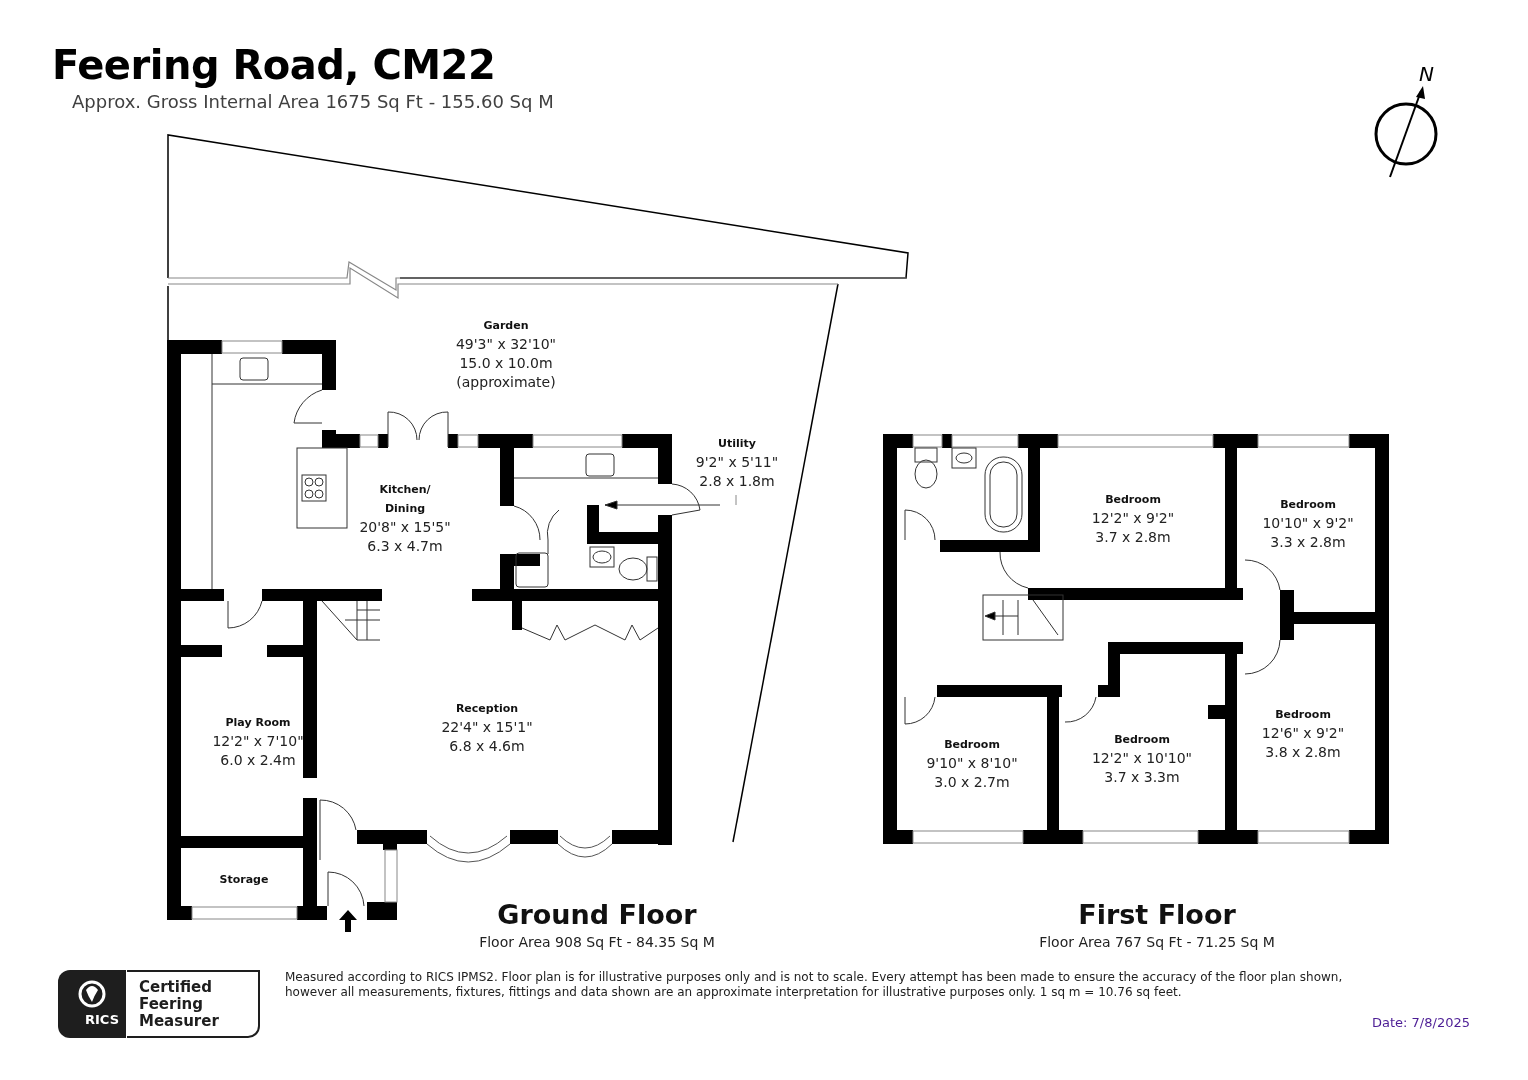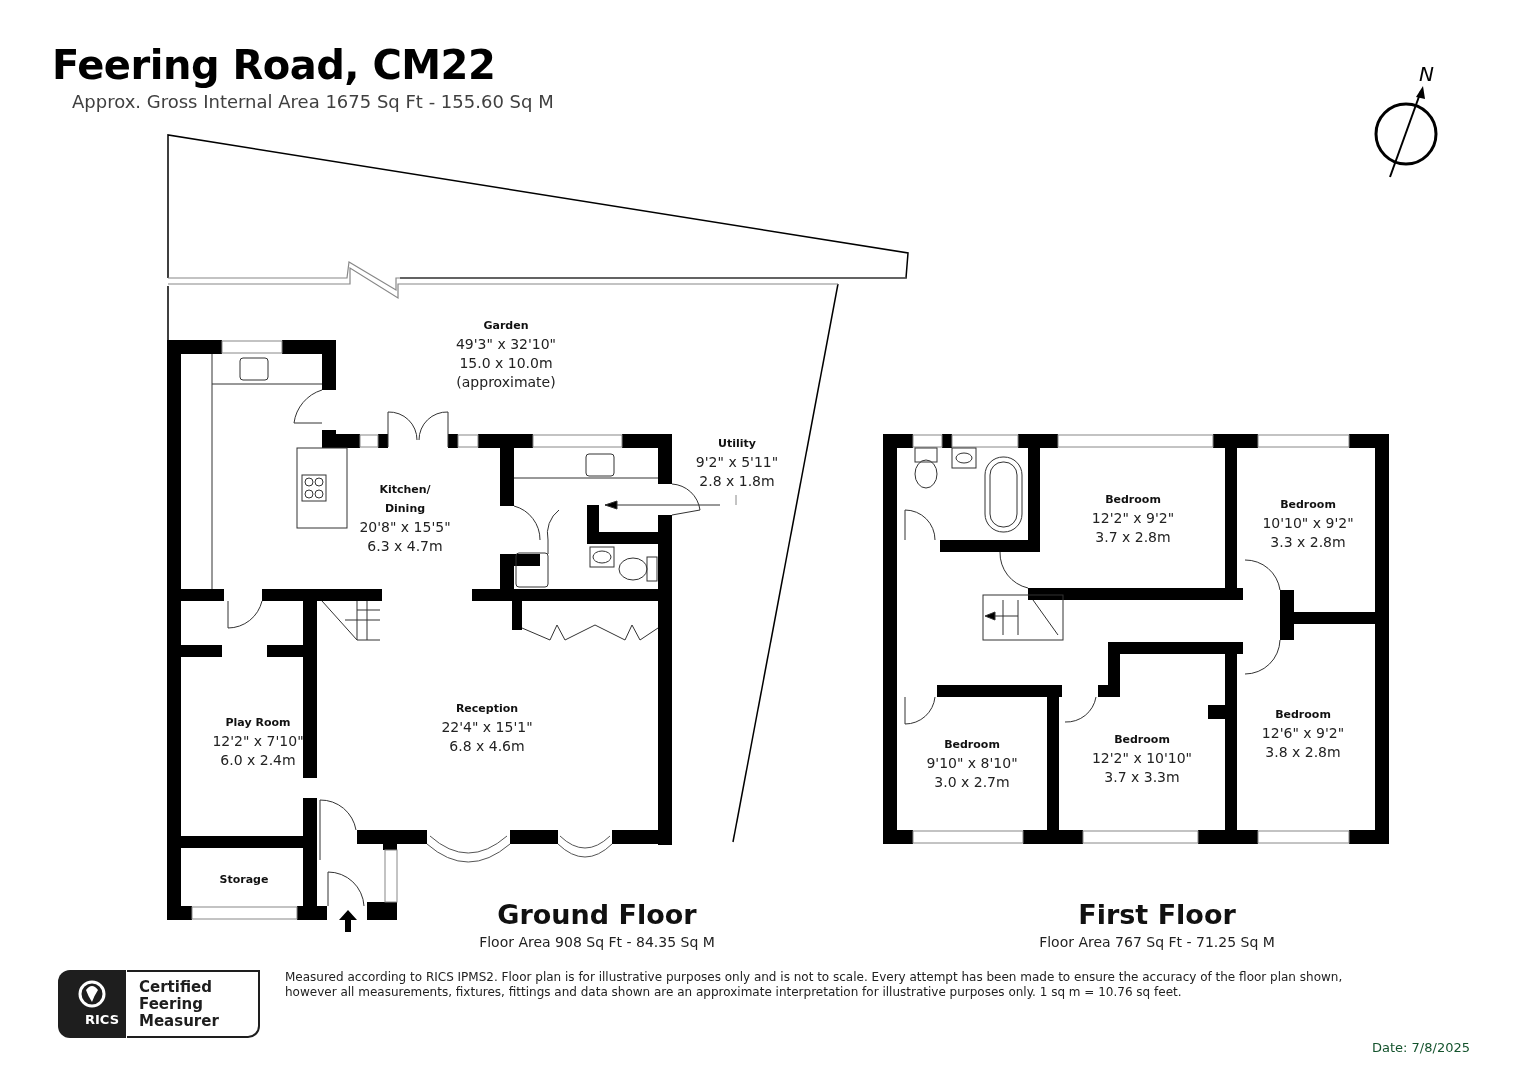--- a/index.html
+++ b/index.html
@@ -8,21 +8,21 @@
     .title { left: 52px; top: 42px; font-size: 40px; font-weight: bold; letter-spacing: -0.5px; color: #000000; white-space: nowrap; }
     .subtitle { left: 52px; top: 91px; font-size: 18px; color: #404040; white-space: nowrap; margin-left: 20px; }
     svg.plan { position: absolute; left: 0; top: 0; }
     .room-label { position: absolute; text-align: center; transform: translateX(-50%); white-space: nowrap; line-height: 19px; }
     .room-label .name { font-size: 11px; font-weight: bold; color: #111; }
     .room-label .dim { font-size: 14px; color: #222; }
     .floor-title { position: absolute; text-align: center; transform: translateX(-50%); white-space: nowrap; margin-top: 7px; }
     .floor-title .name { font-size: 27px; font-weight: bold; color: #111; }
     .floor-title .area { font-size: 14px; color: #222; margin-top: 4px; }
     .disclaimer { left: 285px; top: 970px; width: 1190px; font-size: 12px; line-height: 15px; color: #222; }
-    .date { right: 58px; top: 1015px; font-size: 13px; color: #14532d; margin-top: 25px; }
+    .date { right: 58px; top: 1015px; font-size: 13px; color: #4c1d95; }
     .rics { left: 58px; top: 970px; width: 203px; height: 68px; }
     .rics-dark { position: absolute; left: 0; top: 0; width: 68px; height: 68px; background: #1e1e1e; border-radius: 12px 0 0 12px; }
     .rics-word { position: absolute; left: 0; top: 42px; width: 88px; text-align: center; color: #fff; font-weight: bold; font-size: 13px; letter-spacing: 0px; }
     .rics-light { position: absolute; left: 69px; top: 0; width: 131px; height: 64px; border: 2px solid #1e1e1e; border-left: none; border-radius: 0 0 12px 0; }
     .rics-text { position: absolute; left: 12px; top: 7px; font-size: 15px; font-weight: bold; line-height: 17px; color: #1e1e1e; }
   </style>
 </head>
 <body>
 
 <div class="abs title">Feering Road, CM22</div>

